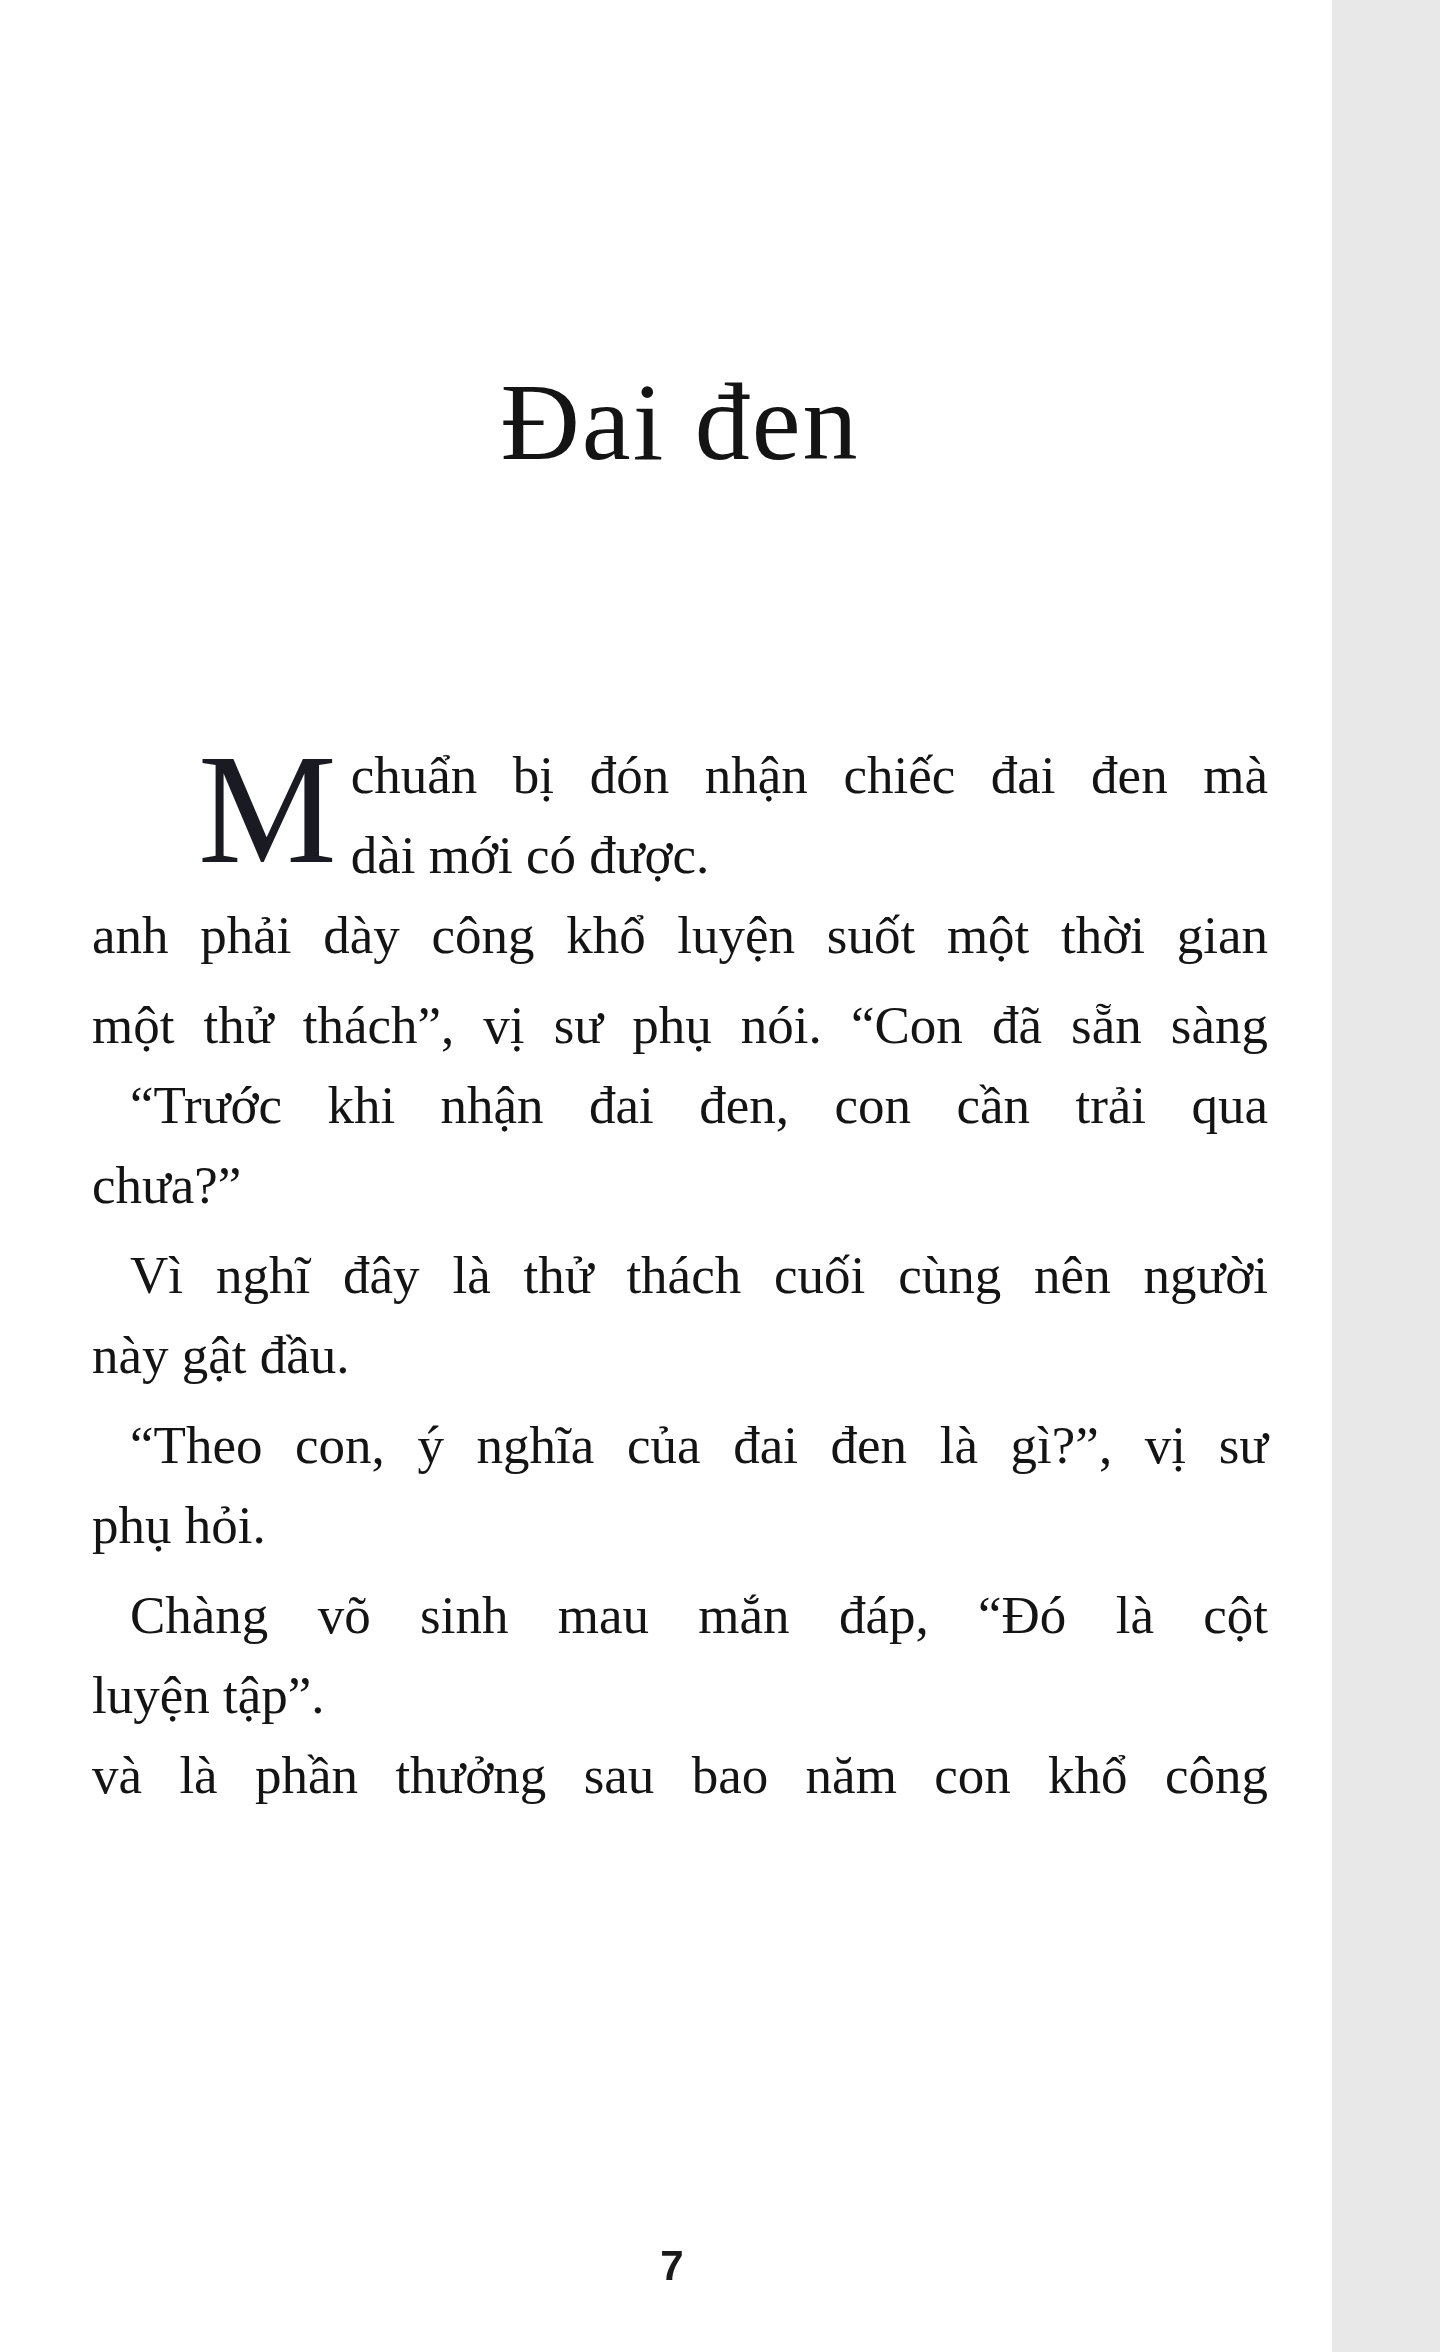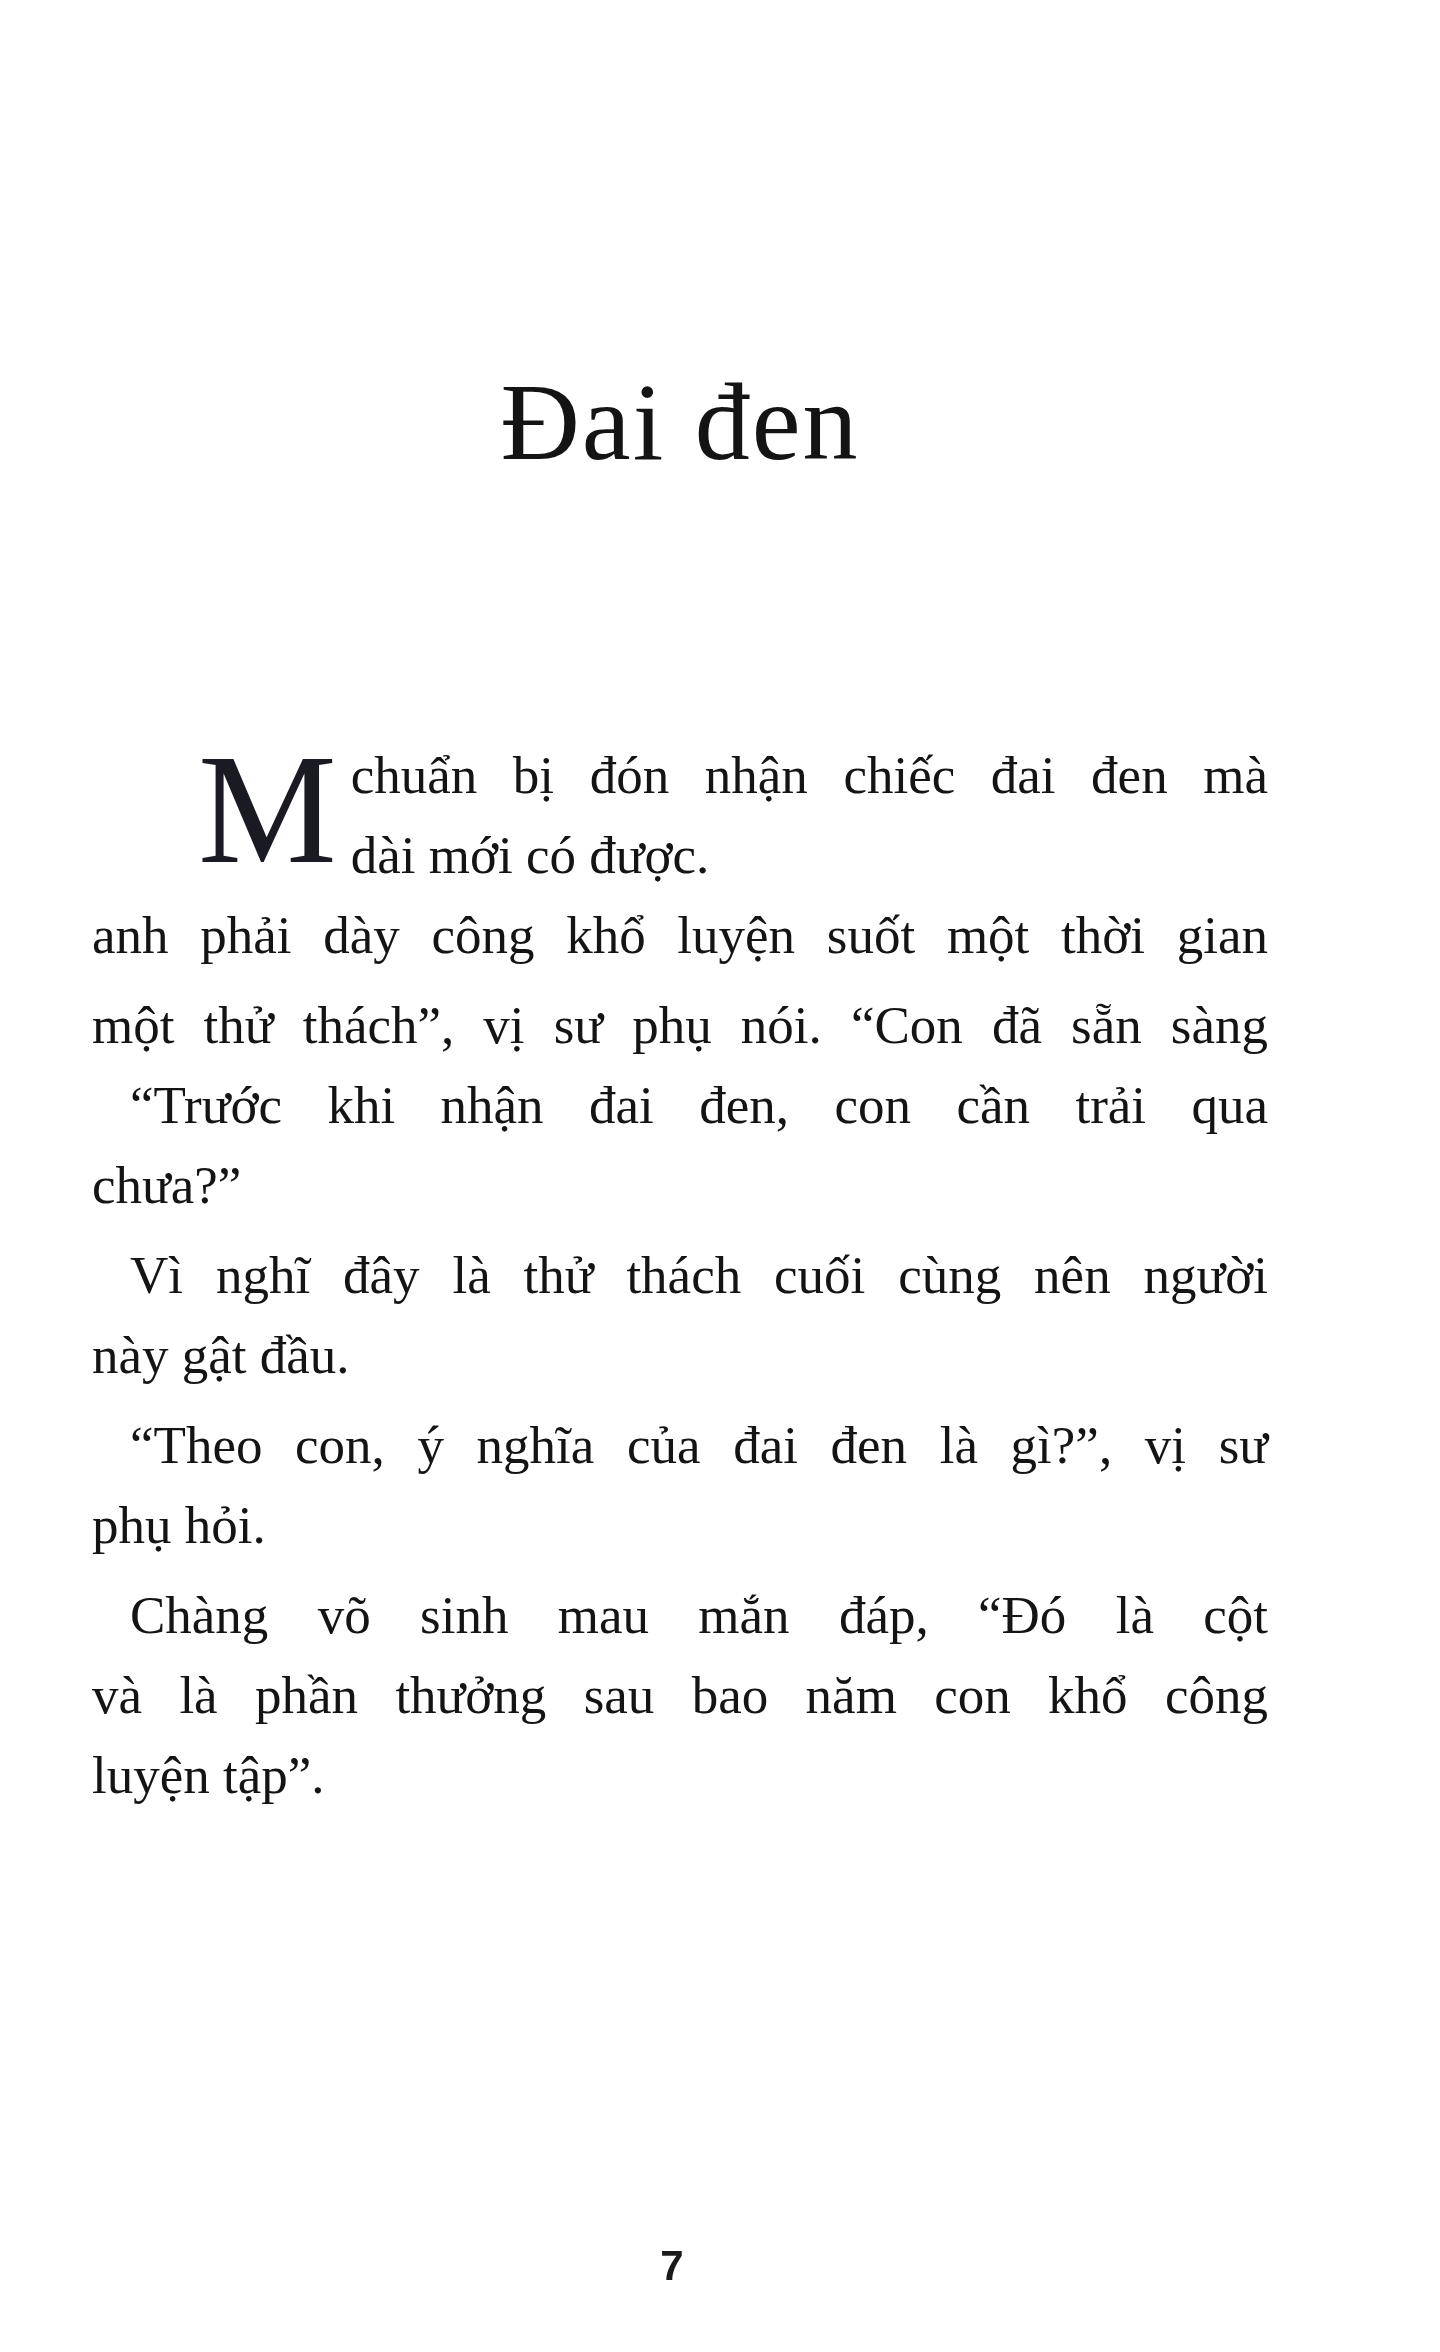--- a/index.html
+++ b/index.html
@@ -1,18 +1,18 @@
 <!DOCTYPE html>
 <html><head>
 <meta charset="utf-8">
 <style>
   html, body { margin: 0; padding: 0; background: #e8e8e8; }
   .page {
     position: relative;
-    width: 1440px;
+    width: 1332px;
     height: 2352px;
     background: #ffffff;
     font-family: "Liberation Serif", serif;
     color: #141414;
     overflow: hidden;
   }
   .chapter-title {
     position: absolute;
     left: 92px;
     top: 362px;
@@ -81,19 +81,19 @@
       <div class="paragraph">
         <div class="line jl indent">Vì nghĩ đây là thử thách cuối cùng nên người</div>
         <div class="line">này gật đầu.</div>
       </div>
       <div class="paragraph">
         <div class="line jl indent">“Theo con, ý nghĩa của đai đen là gì?”, vị sư</div>
         <div class="line">phụ hỏi.</div>
       </div>
       <div class="paragraph">
         <div class="line jl indent">Chàng võ sinh mau mắn đáp, “Đó là cột</div>
+        <div class="line">luyện tập”.</div>
         <div class="line jl">và là phần thưởng sau bao năm con khổ công</div>
-        <div class="line">luyện tập”.</div>
       </div>
     </div>
 
   <div class="page-number">7</div>
 </div>
 
 </body></html>

